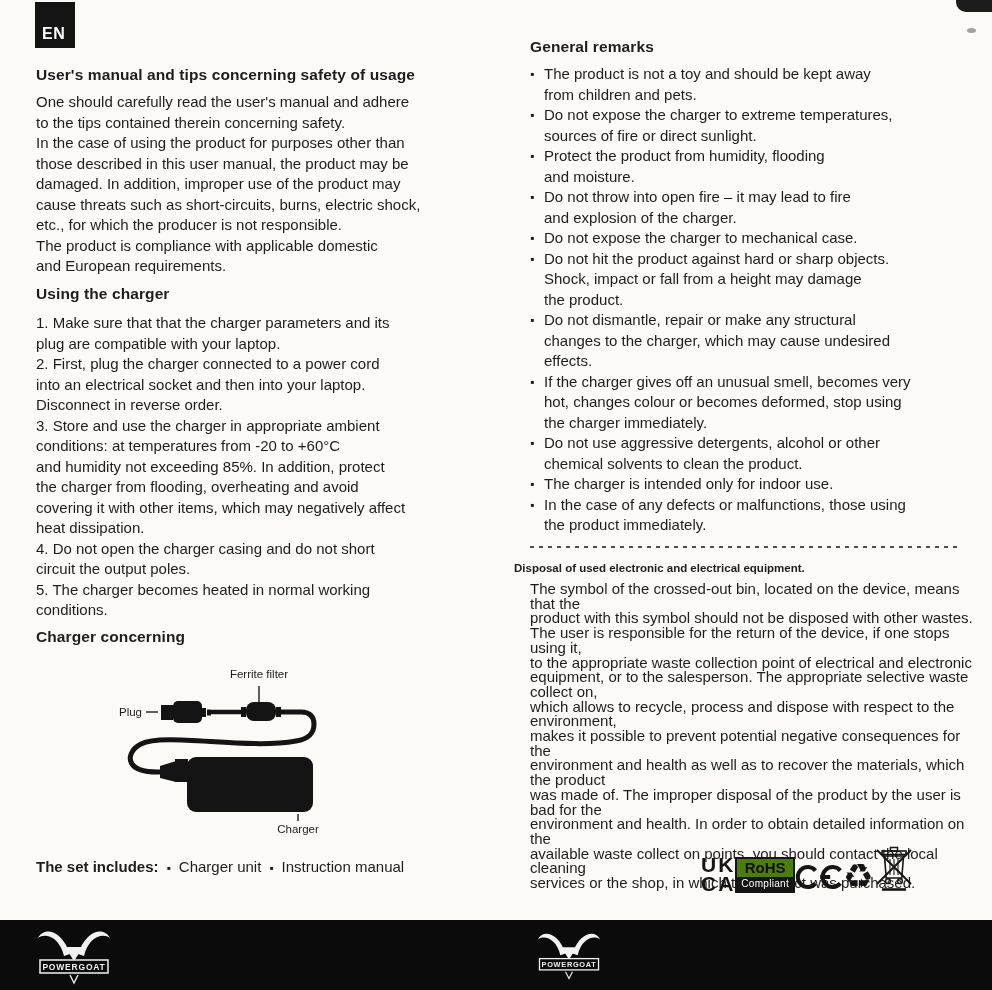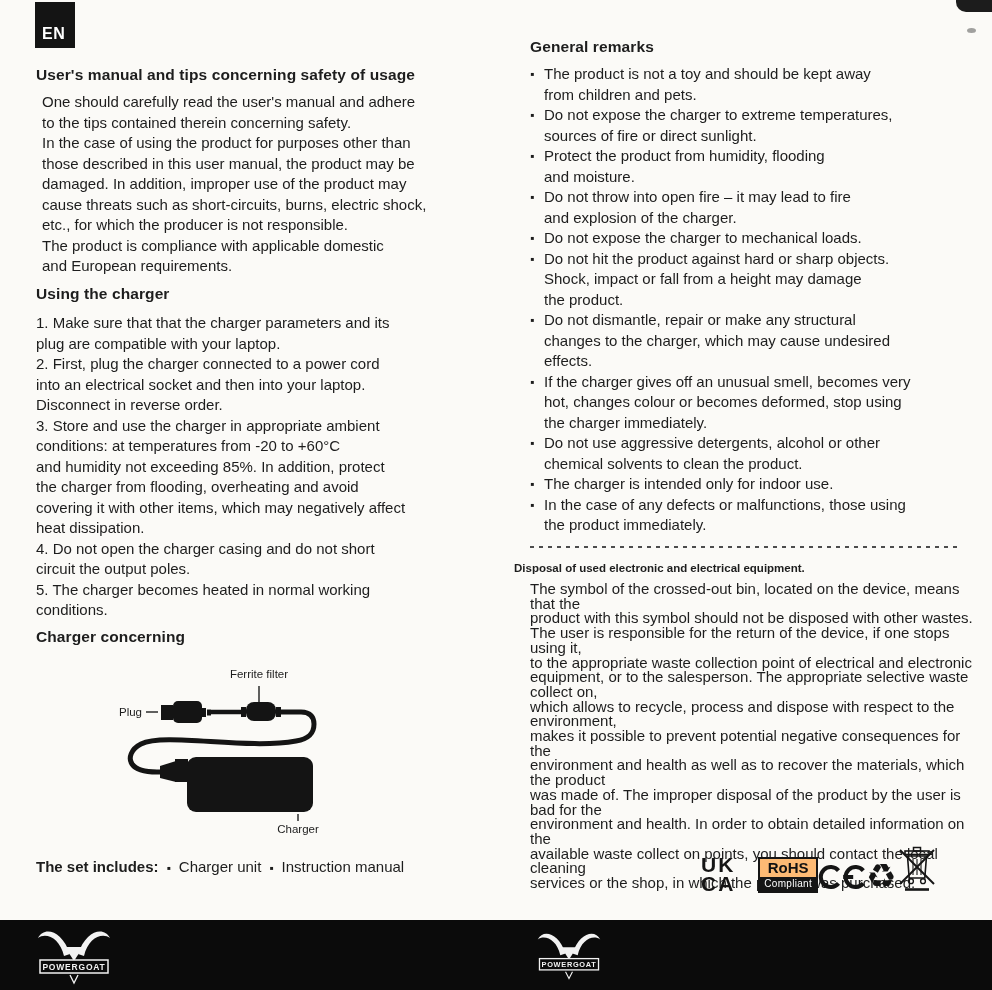--- a/index.html
+++ b/index.html
@@ -32,21 +32,21 @@
     left:530px;top:546px;width:428px;height:2px;
     background:repeating-linear-gradient(90deg,#4c4c4c 0 4px,transparent 4px 9px);
   }
   
   .set-row{left:36px;top:858px;font-size:15px;display:flex;align-items:baseline;gap:8px;white-space:nowrap;}
   .set-row .lbl{font-weight:700;}
   .set-row .mk2{font-size:12px;}
   
   .marks{left:701px;top:843px;display:flex;align-items:flex-end;}
   .ukca{font-weight:700;font-size:21px;line-height:18.5px;letter-spacing:2px;color:#151515;}
-  .rohs{border:2.5px solid #151515;display:inline-block;background:#fdba74;margin-left:23px;}
+  .rohs{border:2.5px solid #151515;display:inline-block;background:#4d7c0f;}
   .rohs .rt{font-weight:700;font-size:15px;padding:0 5px 1px 5px;text-align:center;color:#111;}
   .rohs .rb{background:#151515;color:#fff;font-size:10px;padding:1px 4px 2px 4px;text-align:center;letter-spacing:.3px;}
   .recycle{font-size:34px;line-height:1;color:#151515;}
   
   .footer{left:0;top:920px;width:992px;height:70px;background:#0b0b0b;}
   .goat1{left:36px;top:928px;}
   .goat2{left:536px;top:930px;}
   svg text{font-family:"Liberation Sans",sans-serif;}
 </style>
 </head>
@@ -56,21 +56,21 @@
 
   <div class="abs en-badge">
     <span>EN</span>
   </div>
 
   <div class="abs smudge-tr"></div>
   <div class="abs smudge-dot"></div>
 
   <div class="abs h1" style="left:36px;top:66px;width:480px;">User's manual and tips concerning safety of usage</div>
 
-  <div class="abs body-text" style="left:36px;top:92px;width:480px;margin-left:6px;">One should carefully read the user's manual and adhere
+  <div class="abs body-text" style="left:36px;top:92px;width:480px;">One should carefully read the user's manual and adhere
 to the tips contained therein concerning safety.
 In the case of using the product for purposes other than
 those described in this user manual, the product may be
 damaged. In addition, improper use of the product may
 cause threats such as short-circuits, burns, electric shock,
 etc., for which the producer is not responsible.
 The product is compliance with applicable domestic
 and European requirements.</div>
 
   <div class="abs h1" style="left:36px;top:285px;">Using the charger</div>
@@ -153,21 +153,21 @@
       <span class="bullet-text">Protect the product from humidity, flooding
 and moisture.</span>
     </li>
       <li>
       <span class="mk">▪</span>
       <span class="bullet-text">Do not throw into open fire – it may lead to fire
 and explosion of the charger.</span>
     </li>
       <li>
       <span class="mk">▪</span>
-      <span class="bullet-text">Do not expose the charger to mechanical loads.</span>
+      <span class="bullet-text">Do not expose the charger to mechanical case.</span>
     </li>
       <li>
       <span class="mk">▪</span>
       <span class="bullet-text">Do not hit the product against hard or sharp objects.
 Shock, impact or fall from a height may damage
 the product.</span>
     </li>
       <li>
       <span class="mk">▪</span>
       <span class="bullet-text">Do not dismantle, repair or make any structural

